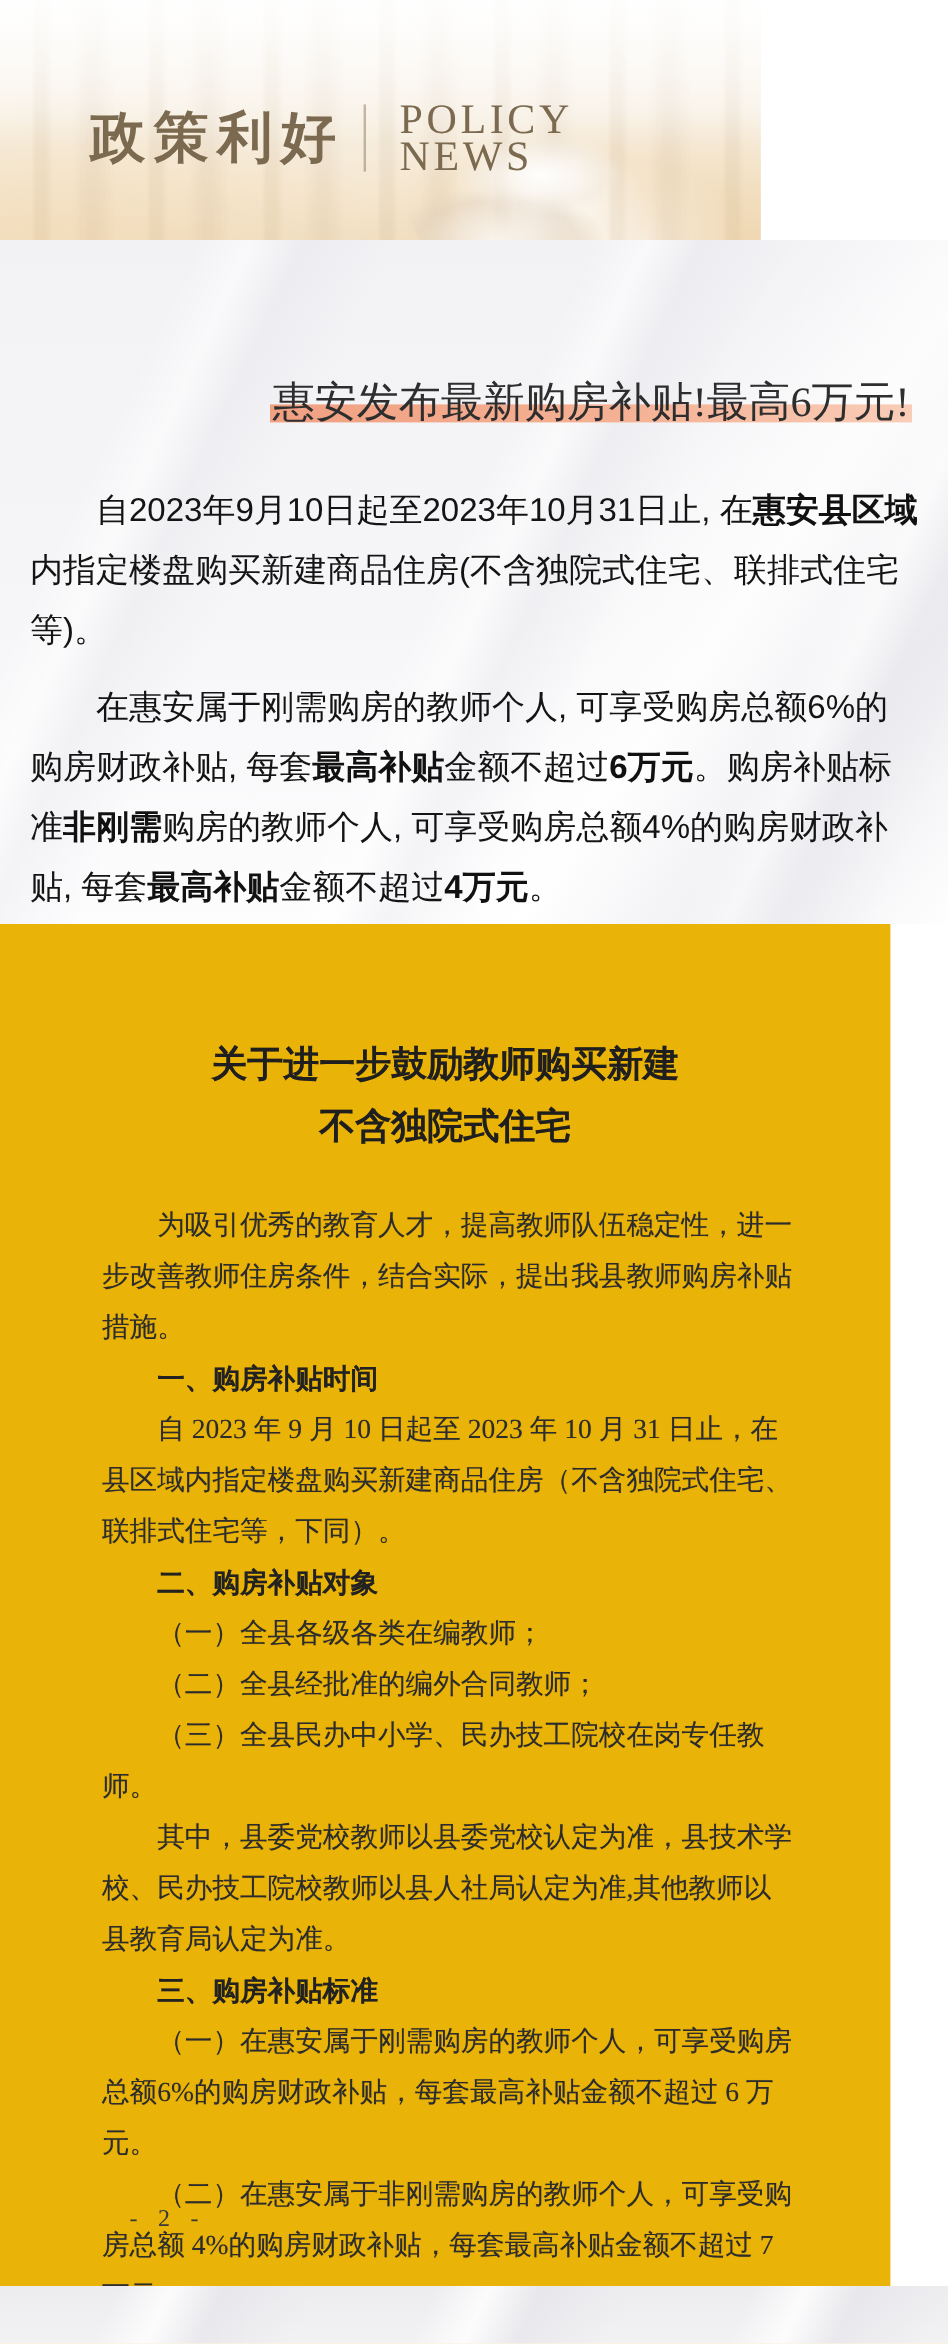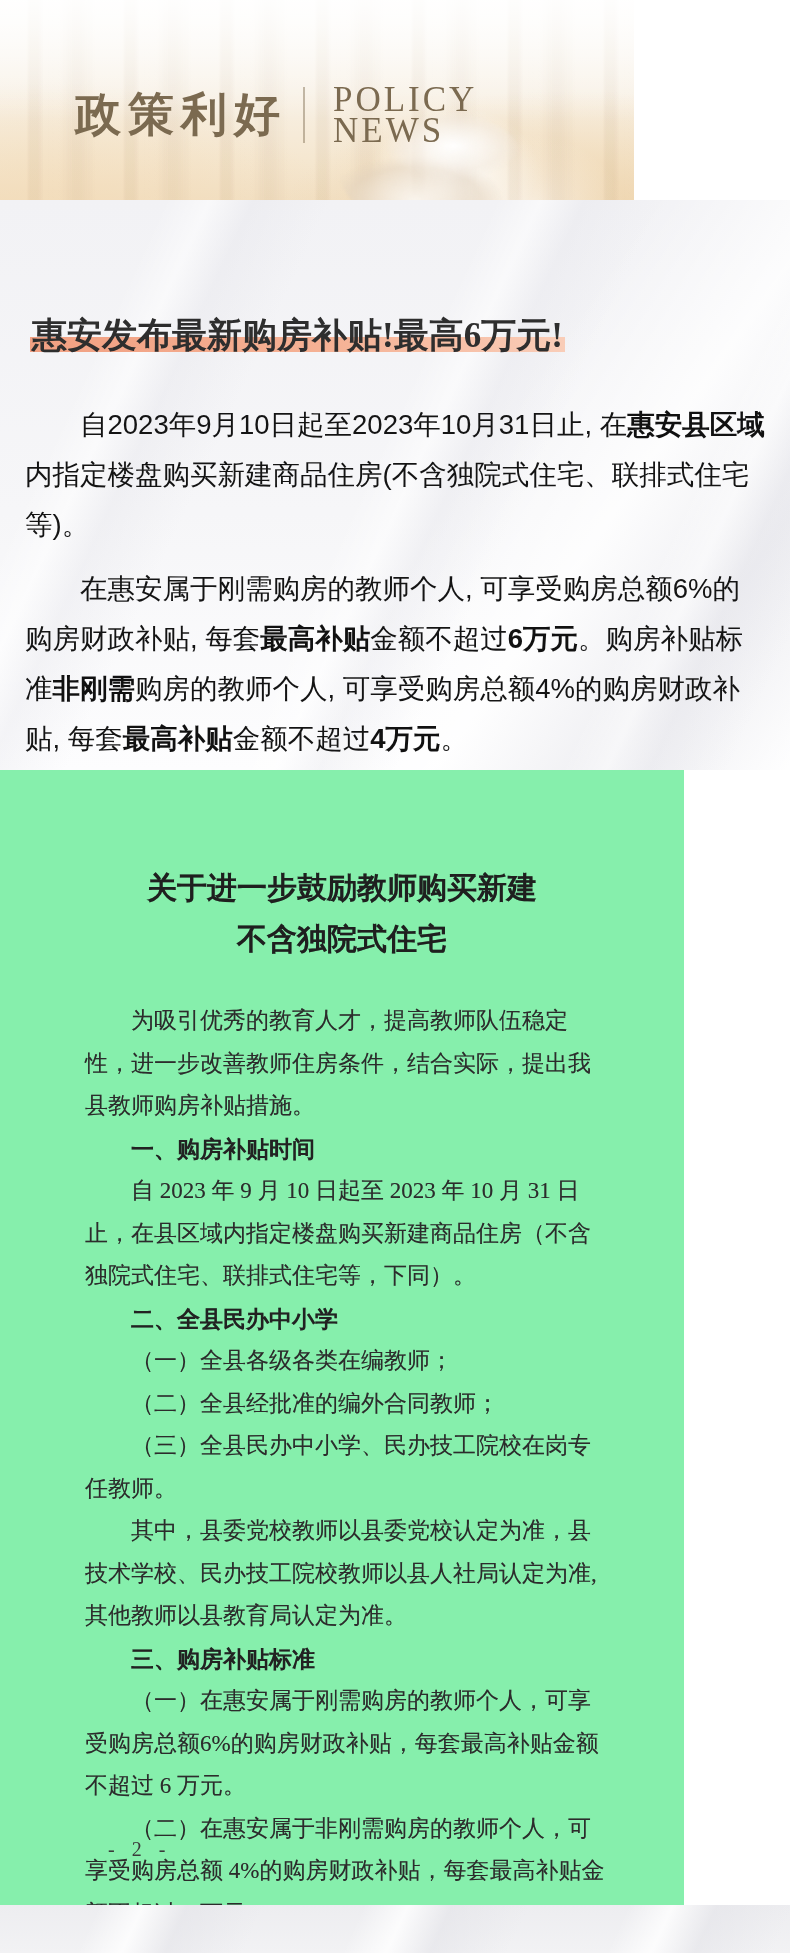--- a/index.html
+++ b/index.html
@@ -63,39 +63,39 @@
   }
   .card .diag{
     position:absolute;inset:0;
     background:repeating-linear-gradient(115deg,
       rgba(255,255,255,0) 0px, rgba(255,255,255,0) 150px,
       rgba(255,255,255,.75) 190px, rgba(228,228,234,.5) 230px,
       rgba(255,255,255,0) 300px);
     opacity:.7;
   }
   .headline{
-    position:relative;margin:112px 30px 0 30px;text-align:left;
+    position:relative;margin:112px 30px 0 30px;text-align:right;
     font-family:"Liberation Serif","DejaVu Serif",serif;
-    font-size:35px;font-weight:700;color:#2e2e2e;line-height:48px;
+    font-size:35px;font-weight:400;color:#2e2e2e;line-height:48px;
   }
   .headline .hl{
     background-image:linear-gradient(90deg,#f1a082 0%,#f5b194 55%,#f9cdb8 100%);
     background-repeat:no-repeat;background-size:100% 15px;background-position:0 88%;
     padding:0 2px;
   }
   .article-body{position:relative;margin:40px 25px 0 25px;}
   .article-p{
     margin:0 0 14px 0;text-indent:2em;
     font-size:27.5px;line-height:50px;color:#141414;
     font-family:"Liberation Sans","DejaVu Sans",sans-serif;
   }
   .article-p .b{font-weight:700;color:#111;}
   
   .doc{
-    position:absolute;left:0;top:770px;width:684px;height:1135px;background:#86efac;
+    position:absolute;left:0;top:770px;width:742px;height:1135px;background:#eab308;
   }
   .doc-title{
     margin-top:92px;text-align:center;
     font-family:"Liberation Serif","DejaVu Serif",serif;
     font-size:30px;font-weight:700;color:#1f1f1f;line-height:51px;
     text-shadow:0 0 .5px rgba(0,0,0,.4);
   }
   .doc-body{margin:36px 78px 0 85px;}
   .doc-p{
     margin:0;text-indent:2em;
@@ -154,21 +154,21 @@
 
 <div class="doc">
   <div class="doc-title">
     <div>关于进一步鼓励教师购买新建</div>
     <div>不含独院式住宅</div>
   </div>
   <div class="doc-body" id="doc-blocks">
       <p class="doc-p">为吸引优秀的教育人才，提高教师队伍稳定性，进一步改善教师住房条件，结合实际，提出我县教师购房补贴措施。</p>
       <p class="doc-h">一、购房补贴时间</p>
       <p class="doc-p">自 2023 年 9 月 10 日起至 2023 年 10 月 31 日止，在县区域内指定楼盘购买新建商品住房（不含独院式住宅、联排式住宅等，下同）。</p>
-      <p class="doc-h">二、全县民办中小学</p>
+      <p class="doc-h">二、购房补贴对象</p>
       <p class="doc-p">（一）全县各级各类在编教师；</p>
       <p class="doc-p">（二）全县经批准的编外合同教师；</p>
       <p class="doc-p">（三）全县民办中小学、民办技工院校在岗专任教师。</p>
       <p class="doc-p">其中，县委党校教师以县委党校认定为准，县技术学校、民办技工院校教师以县人社局认定为准,其他教师以县教育局认定为准。</p>
       <p class="doc-h">三、购房补贴标准</p>
       <p class="doc-p">（一）在惠安属于刚需购房的教师个人，可享受购房总额6%的购房财政补贴，每套最高补贴金额不超过 6 万元。</p>
       <p class="doc-p">（二）在惠安属于非刚需购房的教师个人，可享受购房总额 4%的购房财政补贴，每套最高补贴金额不超过 7 万元。</p>
     </div>
   <div class="page-number">- 2 -</div>
 </div>

